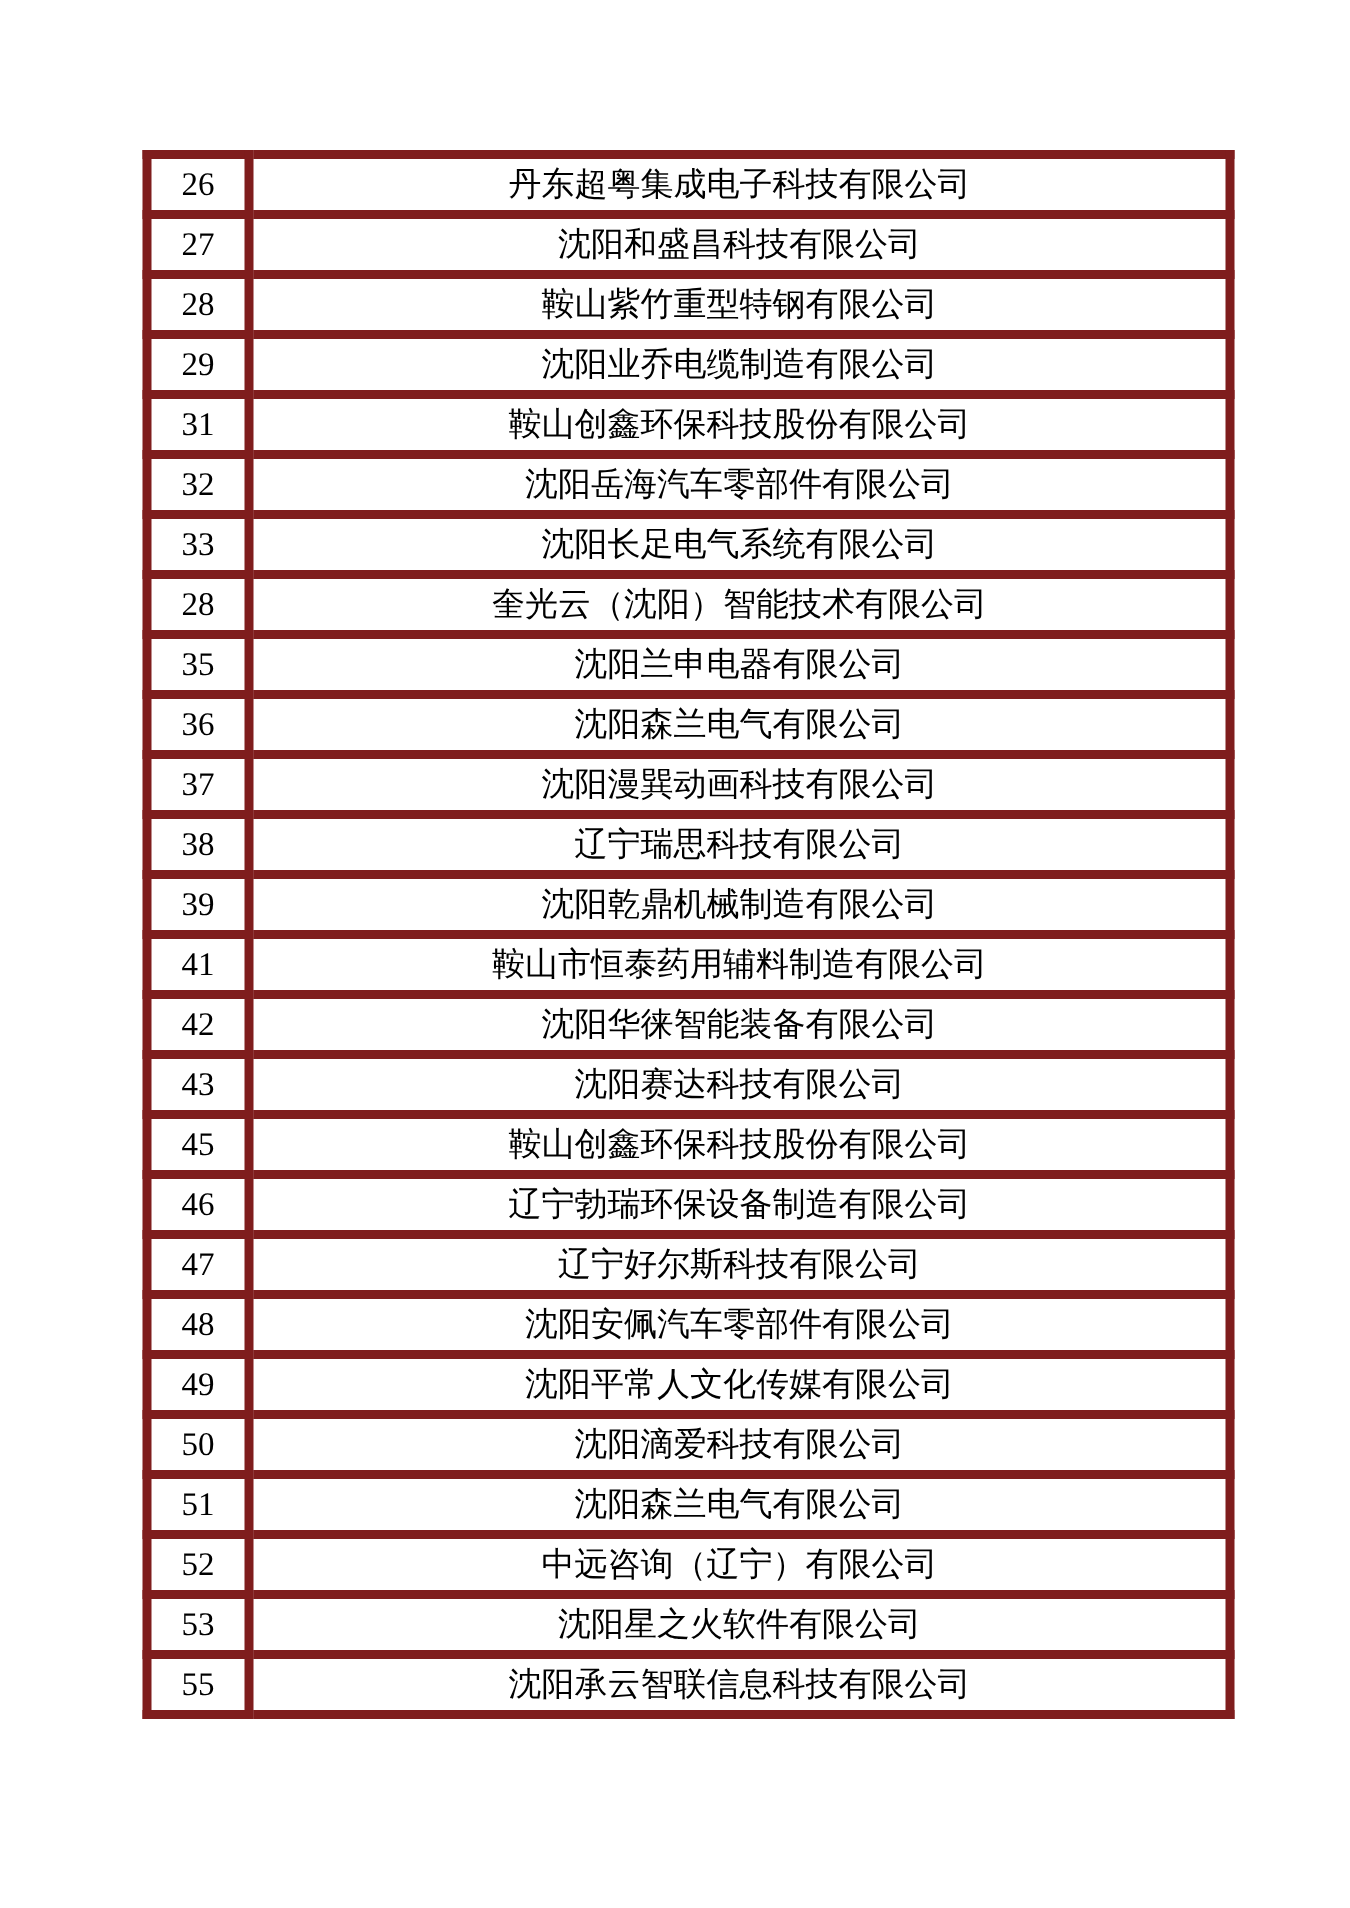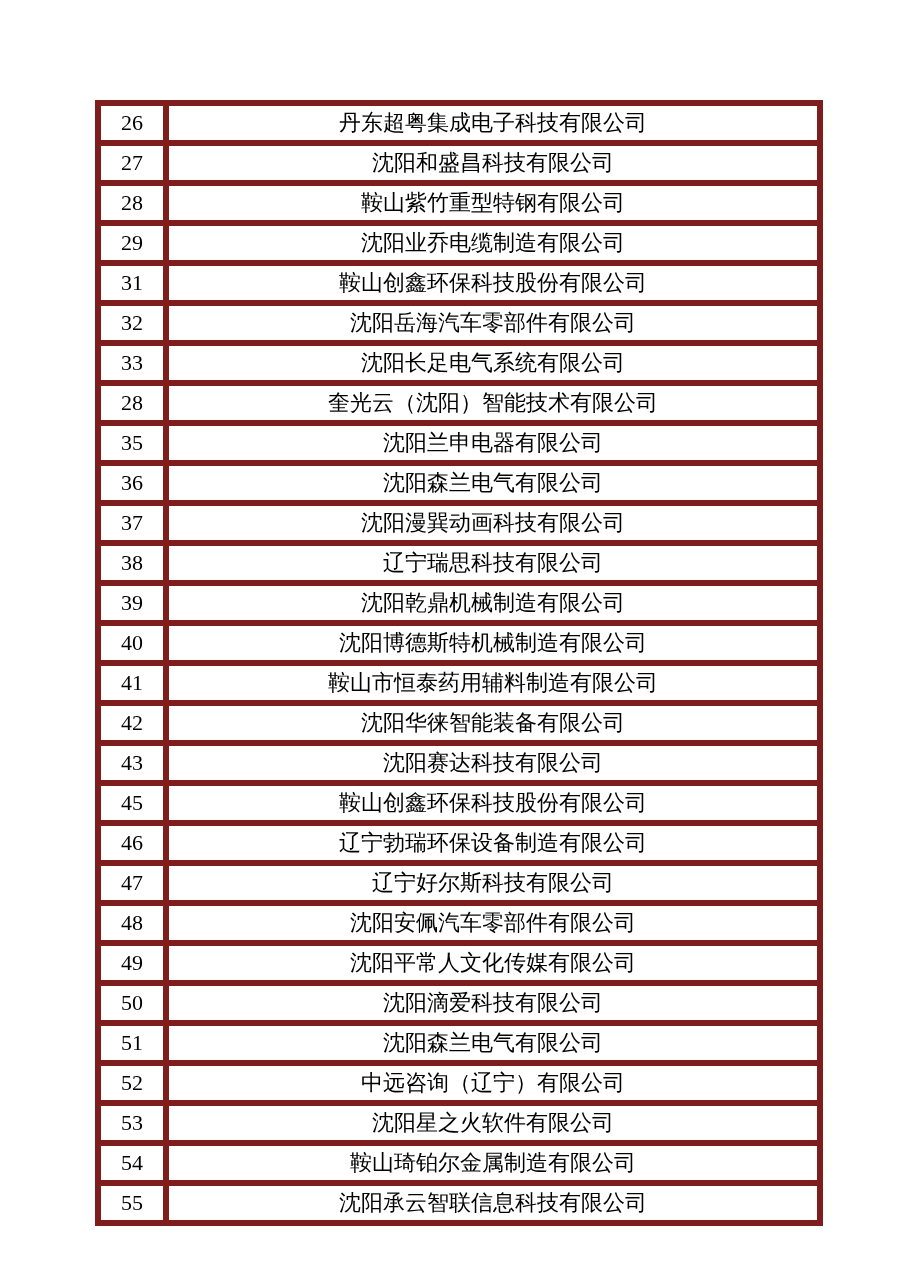--- a/index.html
+++ b/index.html
@@ -97,24 +97,20 @@
         </tr>
         <tr>
           <td class="col-index">38</td>
           <td class="col-name">辽宁瑞思科技有限公司</td>
         </tr>
         <tr>
           <td class="col-index">39</td>
           <td class="col-name">沈阳乾鼎机械制造有限公司</td>
         </tr>
         <tr>
-          <td class="col-index">40</td>
-          <td class="col-name">沈阳博德斯特机械制造有限公司</td>
-        </tr>
-        <tr>
           <td class="col-index">41</td>
           <td class="col-name">鞍山市恒泰药用辅料制造有限公司</td>
         </tr>
         <tr>
           <td class="col-index">42</td>
           <td class="col-name">沈阳华徕智能装备有限公司</td>
         </tr>
         <tr>
           <td class="col-index">43</td>
           <td class="col-name">沈阳赛达科技有限公司</td>
@@ -149,22 +145,18 @@
         </tr>
         <tr>
           <td class="col-index">52</td>
           <td class="col-name">中远咨询（辽宁）有限公司</td>
         </tr>
         <tr>
           <td class="col-index">53</td>
           <td class="col-name">沈阳星之火软件有限公司</td>
         </tr>
         <tr>
-          <td class="col-index">54</td>
-          <td class="col-name">鞍山琦铂尔金属制造有限公司</td>
-        </tr>
-        <tr>
           <td class="col-index">55</td>
           <td class="col-name">沈阳承云智联信息科技有限公司</td>
         </tr>
       </tbody>
   </table>
 </div>
 
 </body></html>

